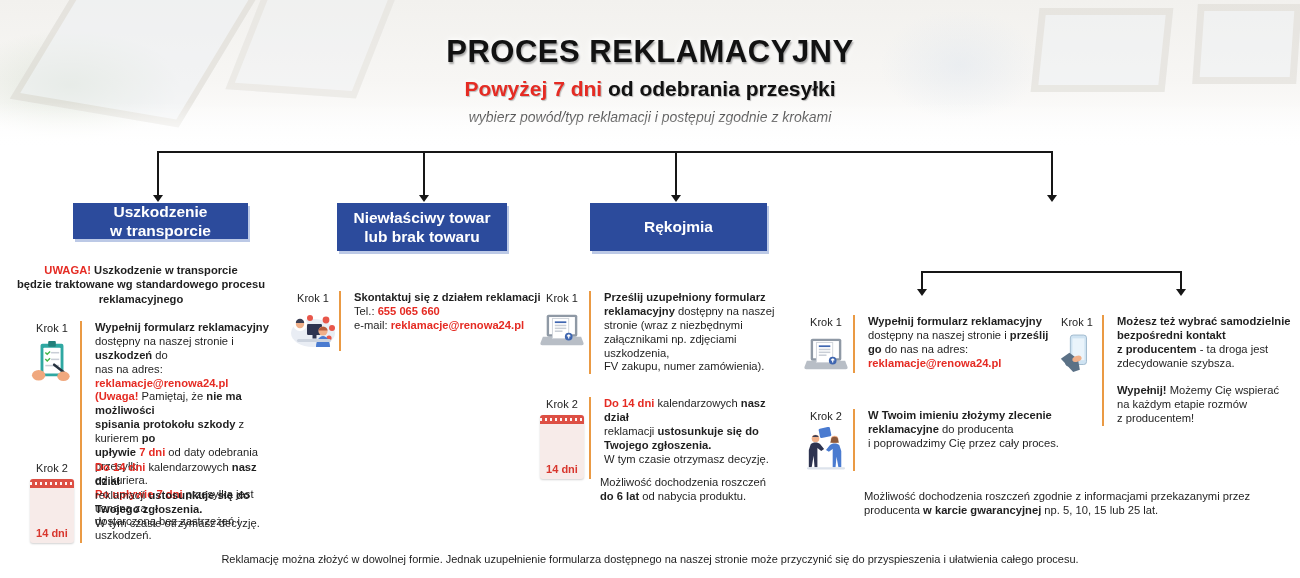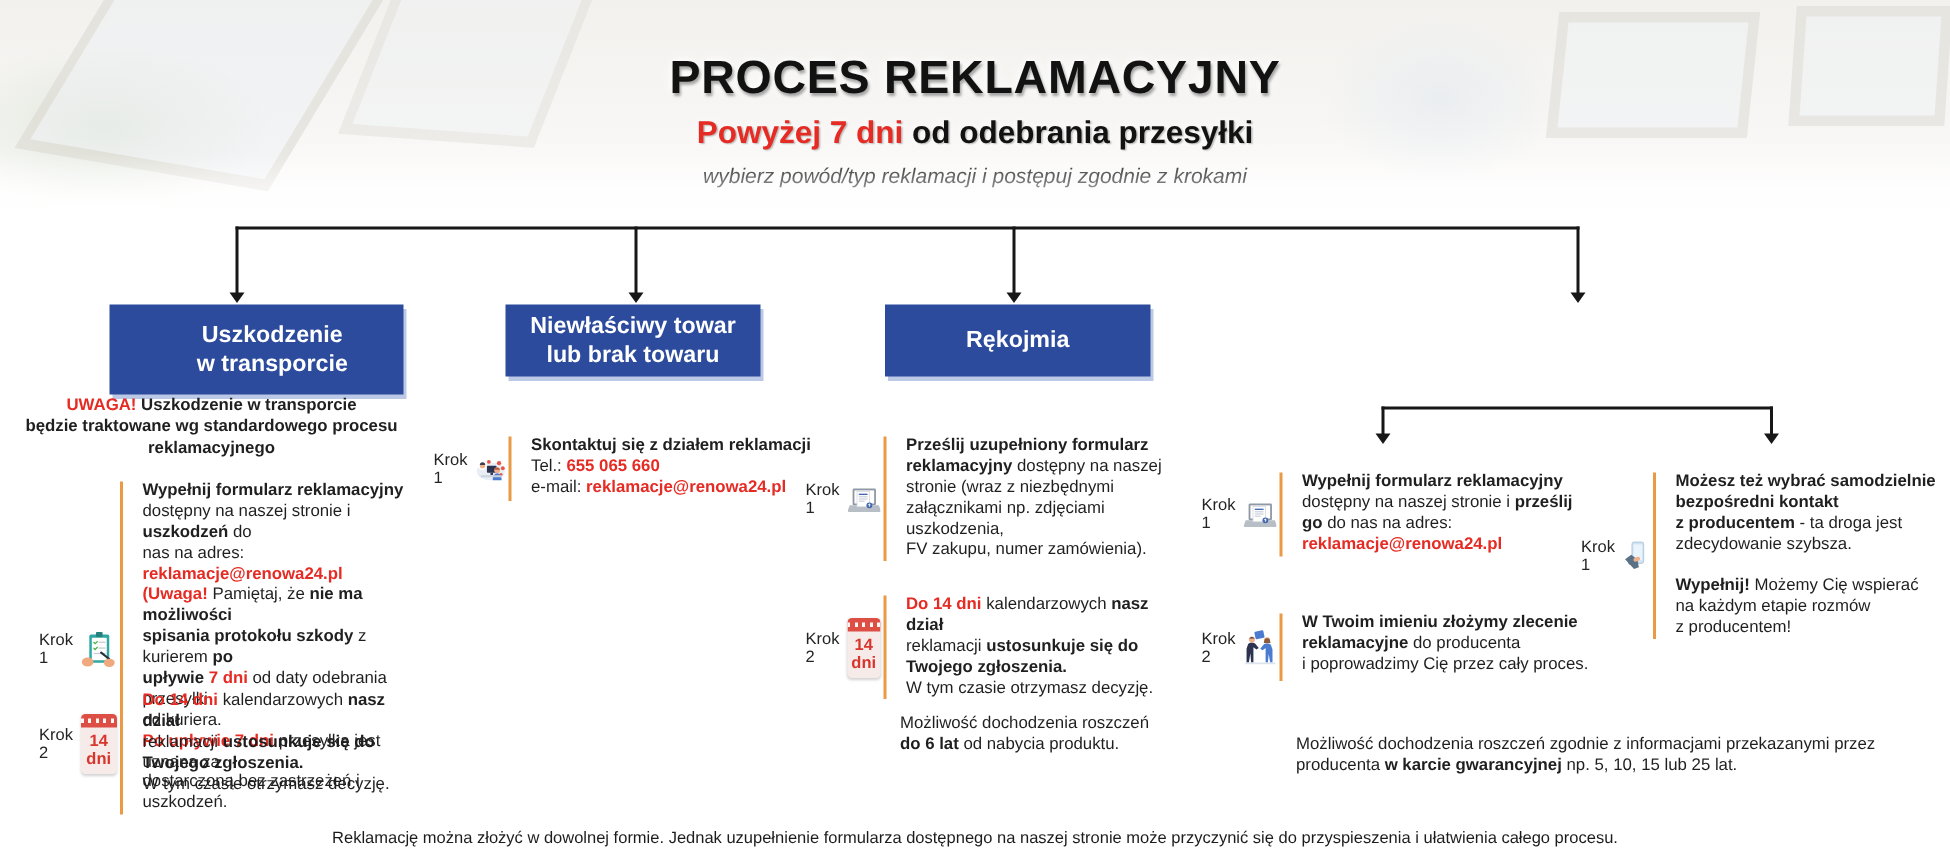--- a/index.html
+++ b/index.html
@@ -28,35 +28,35 @@
 
   
   .cl{position:absolute;background:#171717;}
   .arrow-down{position:absolute;width:0;height:0;border-left:5px solid transparent;
               border-right:5px solid transparent;border-top:7px solid #171717;}
 
   
   .node{position:absolute;background:#2c4b9c;color:#fff;font-weight:700;font-size:15.5px;
         line-height:1.25;display:flex;align-items:center;justify-content:center;text-align:center;
         white-space:pre-line;box-shadow:2px 3px 0 #bcc9e6;}
-  .node-1{left:73px;top:203px;width:175px;height:60px;padding-left:21px;}
+  .node-1{left:73px;top:203px;width:175px;height:36px;}
   .node-2{left:337px;top:203px;width:170px;height:48px;}
   .node-3{left:590px;top:203px;width:177px;height:48px;}
   .node-4{left:965px;top:203px;width:175px;height:48px;}
 
   
   .rich{white-space:pre-line;}
   .s-b{font-weight:700;}
   .s-br{font-weight:700;color:#e52b23;}
 
   .warning{position:absolute;left:8px;top:263px;width:266px;text-align:center;
            font-size:11.2px;line-height:1.28;}
 
   .step{position:absolute;display:flex;align-items:stretch;}
-  .step-side{display:flex;flex-direction:row;align-items:center;gap:5px;flex:none;padding-top:1px;}
+  .step-side{display:flex;flex-direction:column;align-items:center;gap:5px;flex:none;padding-top:1px;}
   .krok{font-size:11px;color:#242424;}
   .step-rule{width:2px;background:#ea9a44;flex:none;margin-left:2px;}
   .step-text{margin-left:13px;font-size:11.2px;line-height:1.24;}
 
   .s-u1{left:26px;top:321px;} .s-u1 .step-side{width:52px;} .s-u1 .step-text{width:184px;}
   .s-u2{left:26px;top:461px;} .s-u2 .step-side{width:52px;} .s-u2 .step-text{width:184px;}
   .s-n1{left:289px;top:291px;} .s-n1 .step-side{width:48px;} .s-n1 .step-text{width:192px;}
   .s-r1{left:537px;top:291px;} .s-r1 .step-side{width:50px;} .s-r1 .step-text{width:188px;}
   .s-r2{left:537px;top:397px;} .s-r2 .step-side{width:50px;} .s-r2 .step-text{width:188px;}
   .s-g1{left:801px;top:315px;} .s-g1 .step-side{width:50px;} .s-g1 .step-text{width:190px;}
@@ -67,21 +67,21 @@
   .note-r{left:600px;top:475px;width:210px;}
   .note-g{left:864px;top:489px;}
 
   .footer{position:absolute;left:0;right:0;top:553px;text-align:center;font-size:11px;color:#1c1c1c;}
 
   
   .cal{width:44px;border-radius:3px;overflow:hidden;background:#f7ebe9;box-shadow:0 1px 2px rgba(0,0,0,.18);}
   .cal-top{height:9px;background:#dd4f44;
            background-image:repeating-linear-gradient(90deg,rgba(255,255,255,.95) 0 2px,rgba(255,255,255,0) 2px 5px);
            background-size:100% 3px;background-position:0 3px;background-repeat:no-repeat;}
-  .cal-body{color:#d8362d;font-weight:700;font-size:11px;text-align:center;padding:3px 1px 4px;}
+  .cal-body{color:#d8362d;font-weight:700;font-size:11px;text-align:center;padding:3px 1px 4px;margin-top:36px;}
 </style>
 </head>
 <body>
 
 <div class="canvas">
 
   <div class="hero">
     <div class="deco dg1"></div>
     <div class="deco dg2"></div>
     <div class="deco deco-win dw1"></div>

